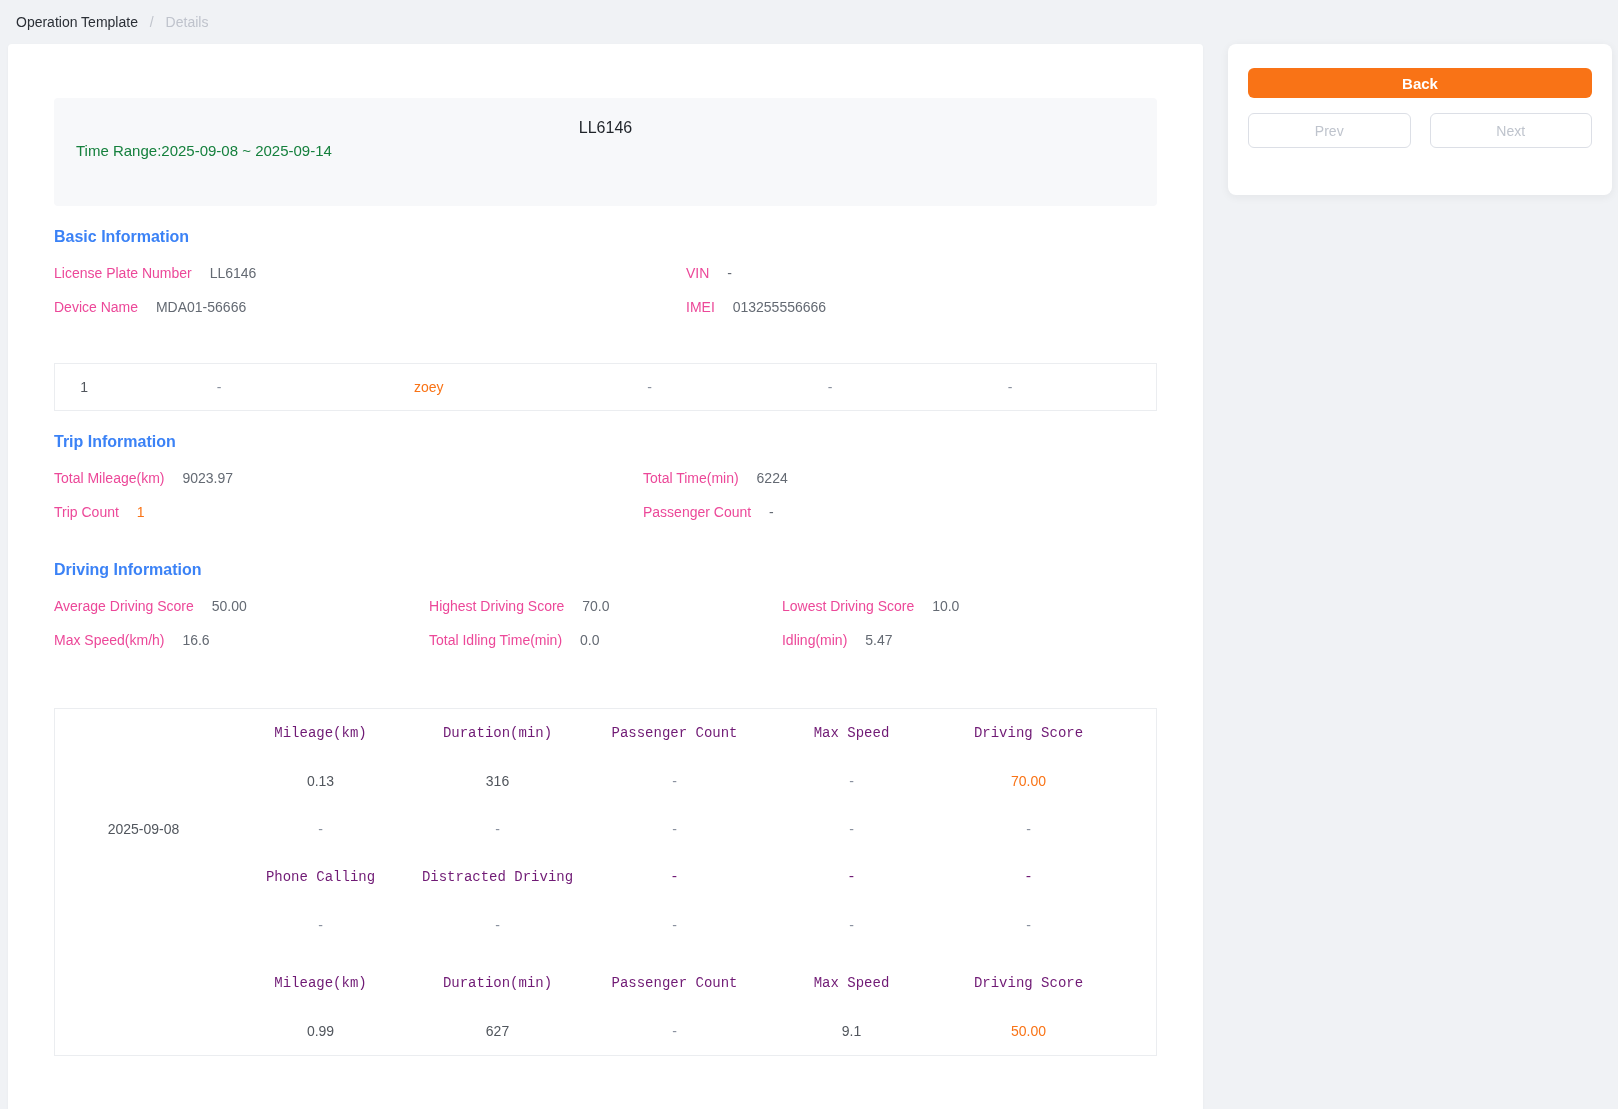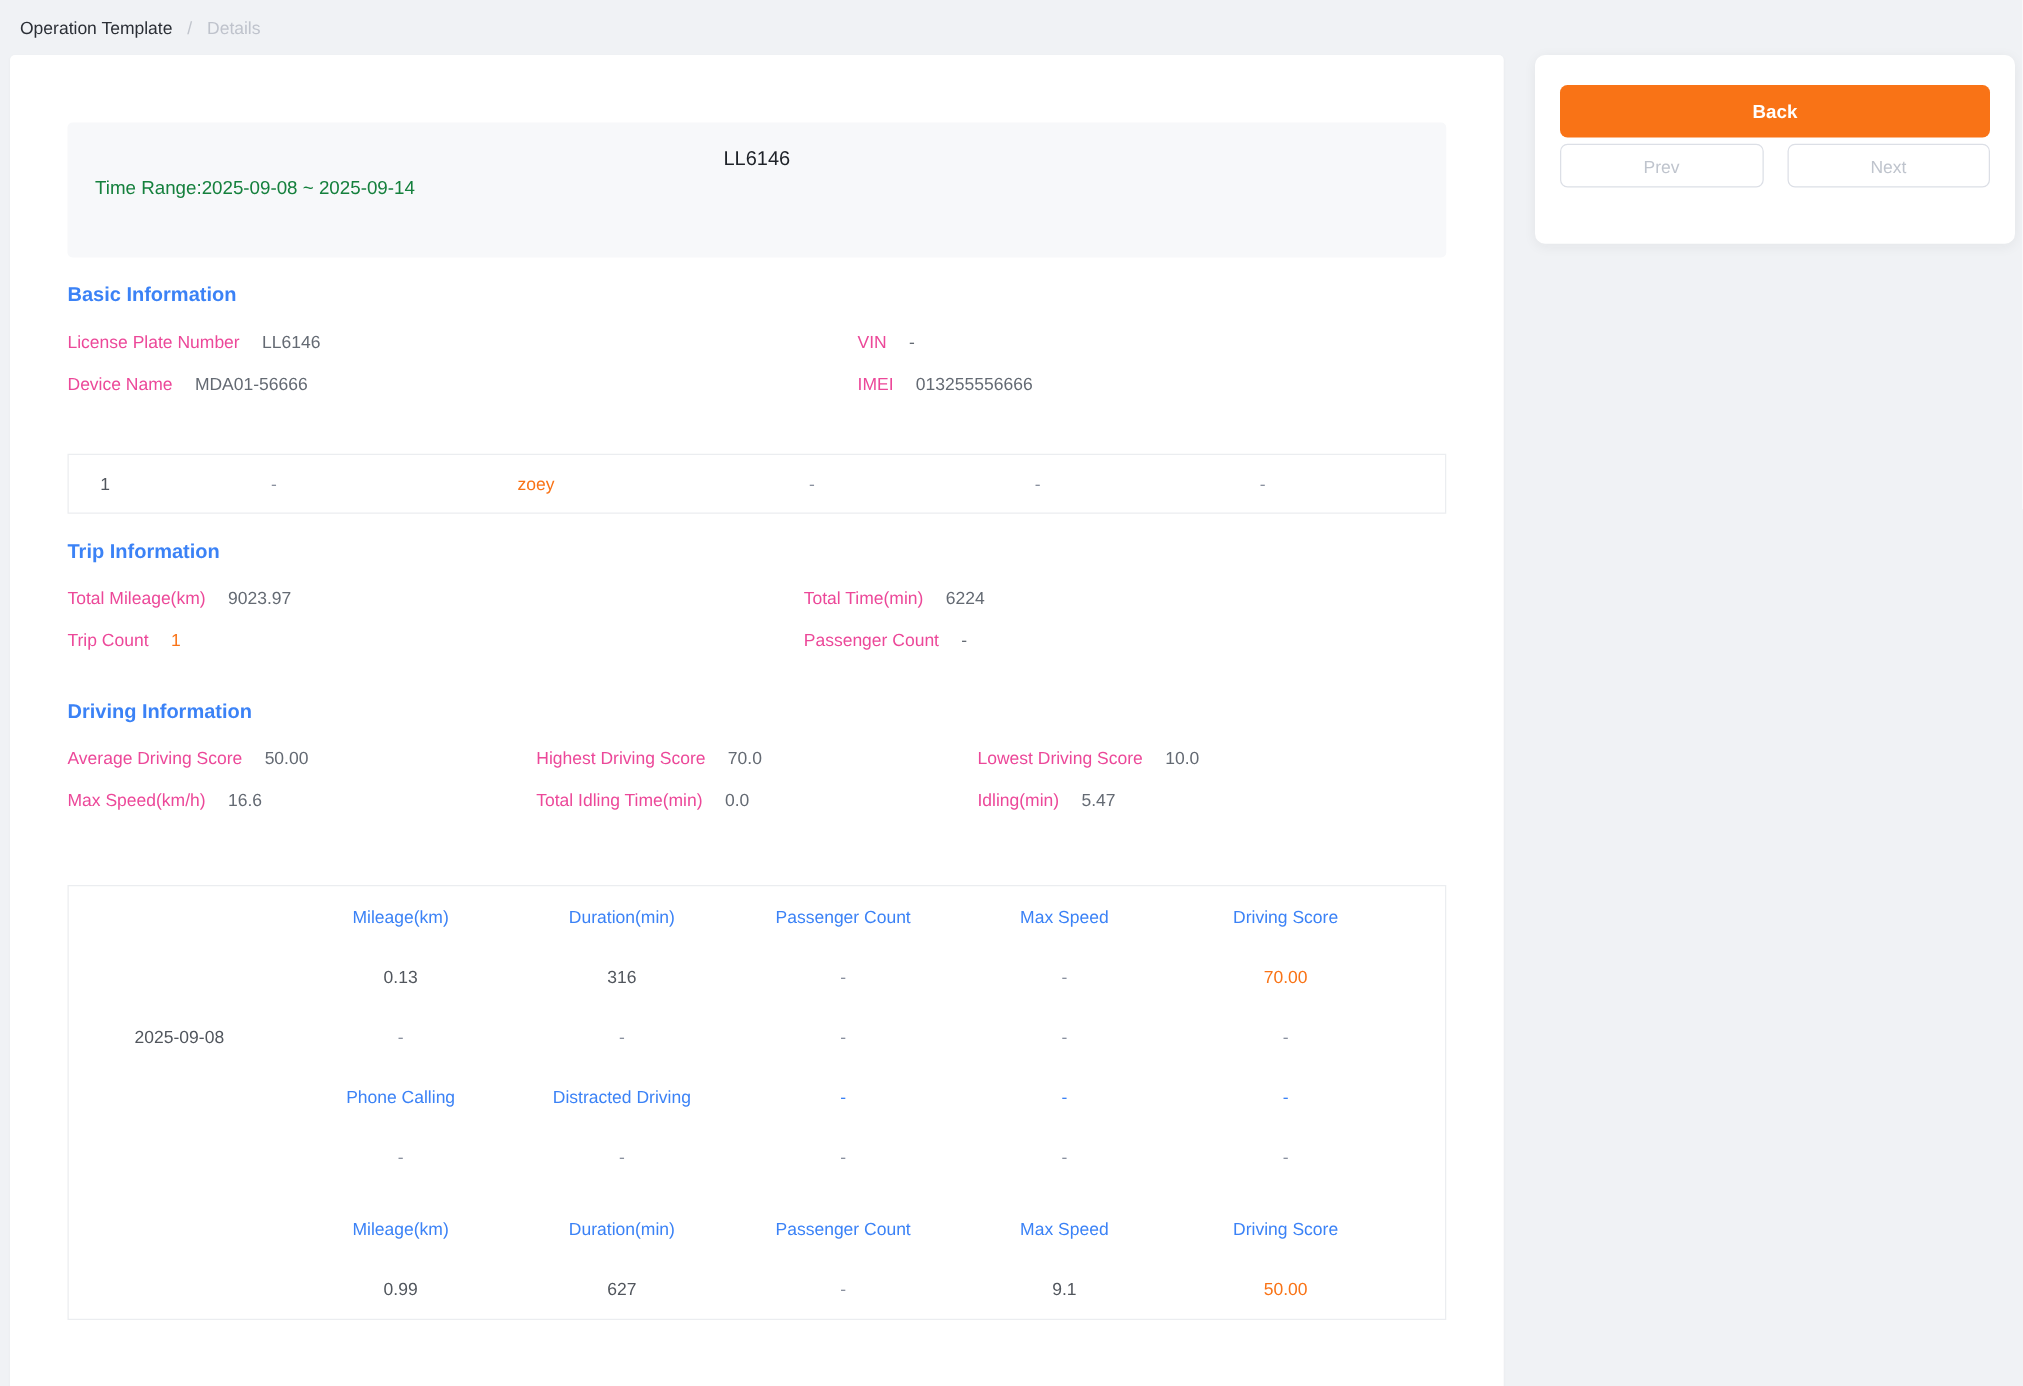--- a/index.html
+++ b/index.html
@@ -53,37 +53,37 @@
   .drc.c3{ width:21.2%; } .drc.c4{ width:11.6%; } .drc.c5{ width:21.1%; }
   .driver-link { color:#f97316; font-weight:500; cursor:pointer; }
 
   
   .daily-table { margin-top:51px; border:1px solid #ebedf0; }
   .day-group { display:flex; }
   .day-group + .day-group { padding-top:10px; }
   .day-date { width:177px; display:flex; align-items:center; justify-content:center; color:#51565d; }
   .day-rows { flex:1; }
   .dt-row { height:48px; display:grid; grid-template-columns:repeat(5,177px); align-items:center; text-align:center; }
-  .dt-row.label { color:#3b82f6; }
+  .dt-row.label { color:#701a75;font-family:Liberation Mono, monospace; }
   .dt-row.value { color:#51565d; }
   .dt-row.value .dash { color:#8a919f; }
   .dt-cell.accent { color:#f97316; }
 
   
   .side-card {
     position:absolute; left:1228px; top:44px; width:384px; height:151px;
     background:#fff; border-radius:8px; box-shadow:0 2px 10px rgba(31,35,41,.06);
     padding:24px 20px 0 20px;
   }
   .btn { display:block; width:100%; border-radius:6px; font-family:inherit; cursor:pointer; }
   .btn-back {
-    height:42px; background:#f97316; border:none; color:#fff;
+    height:30px; background:#f97316; border:none; color:#fff;
     font-size:15px; font-weight:700;
   }
-  .btn-duo { margin-top:5px; display:flex; gap:19px; }
+  .btn-duo { margin-top:15px; display:flex; gap:19px; }
   .btn-ghost {
     flex:1; height:35px; background:#fff; border:1px solid #dcdfe6;
     color:#bfc4cd; font-size:14px; cursor:not-allowed;
   }
 </style>
 </head>
 <body>
 
 <div class="page">
 

